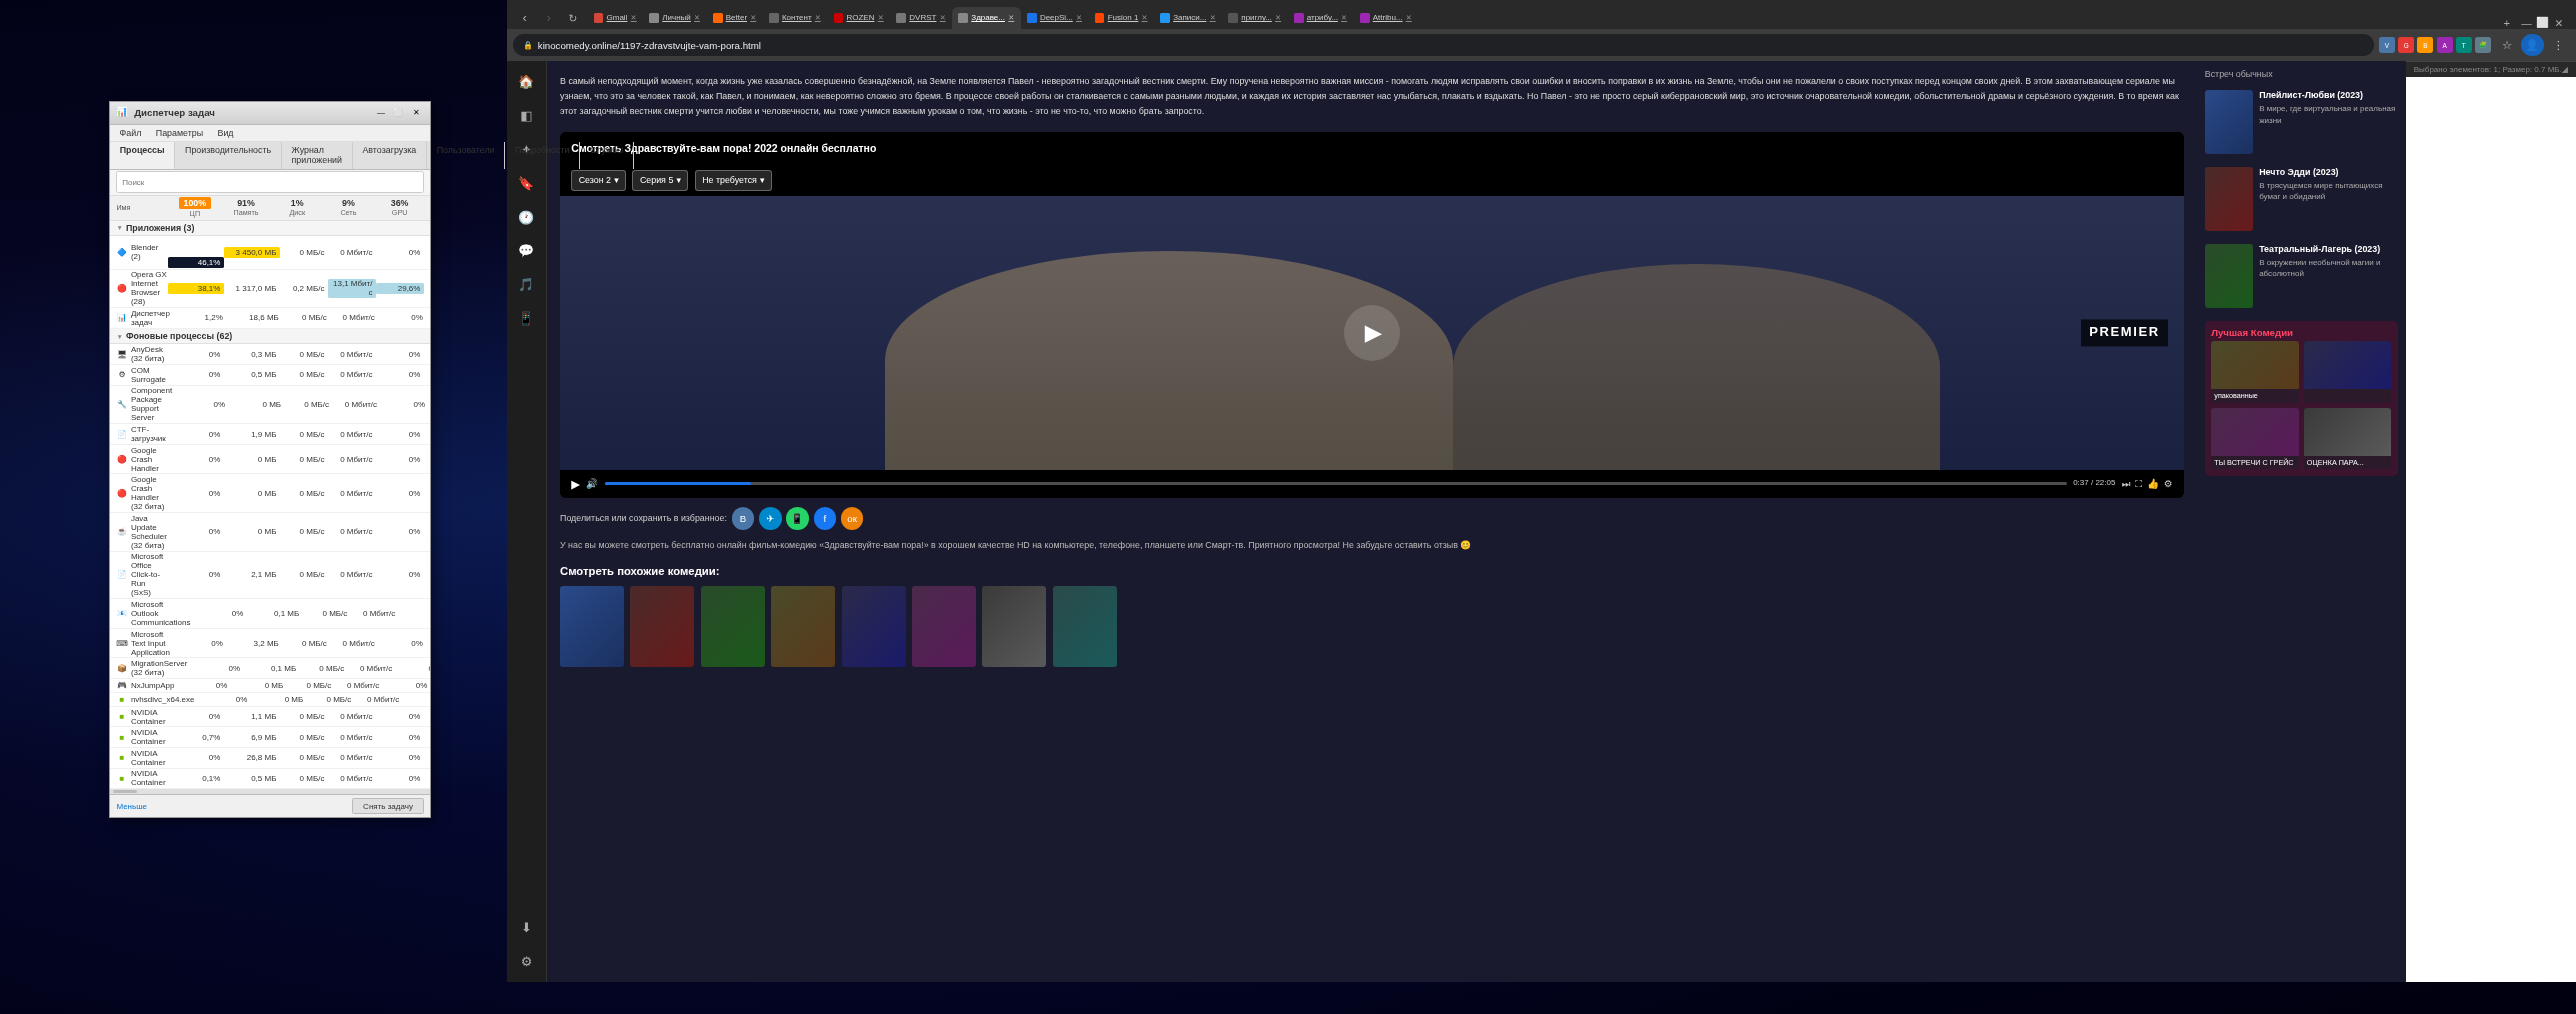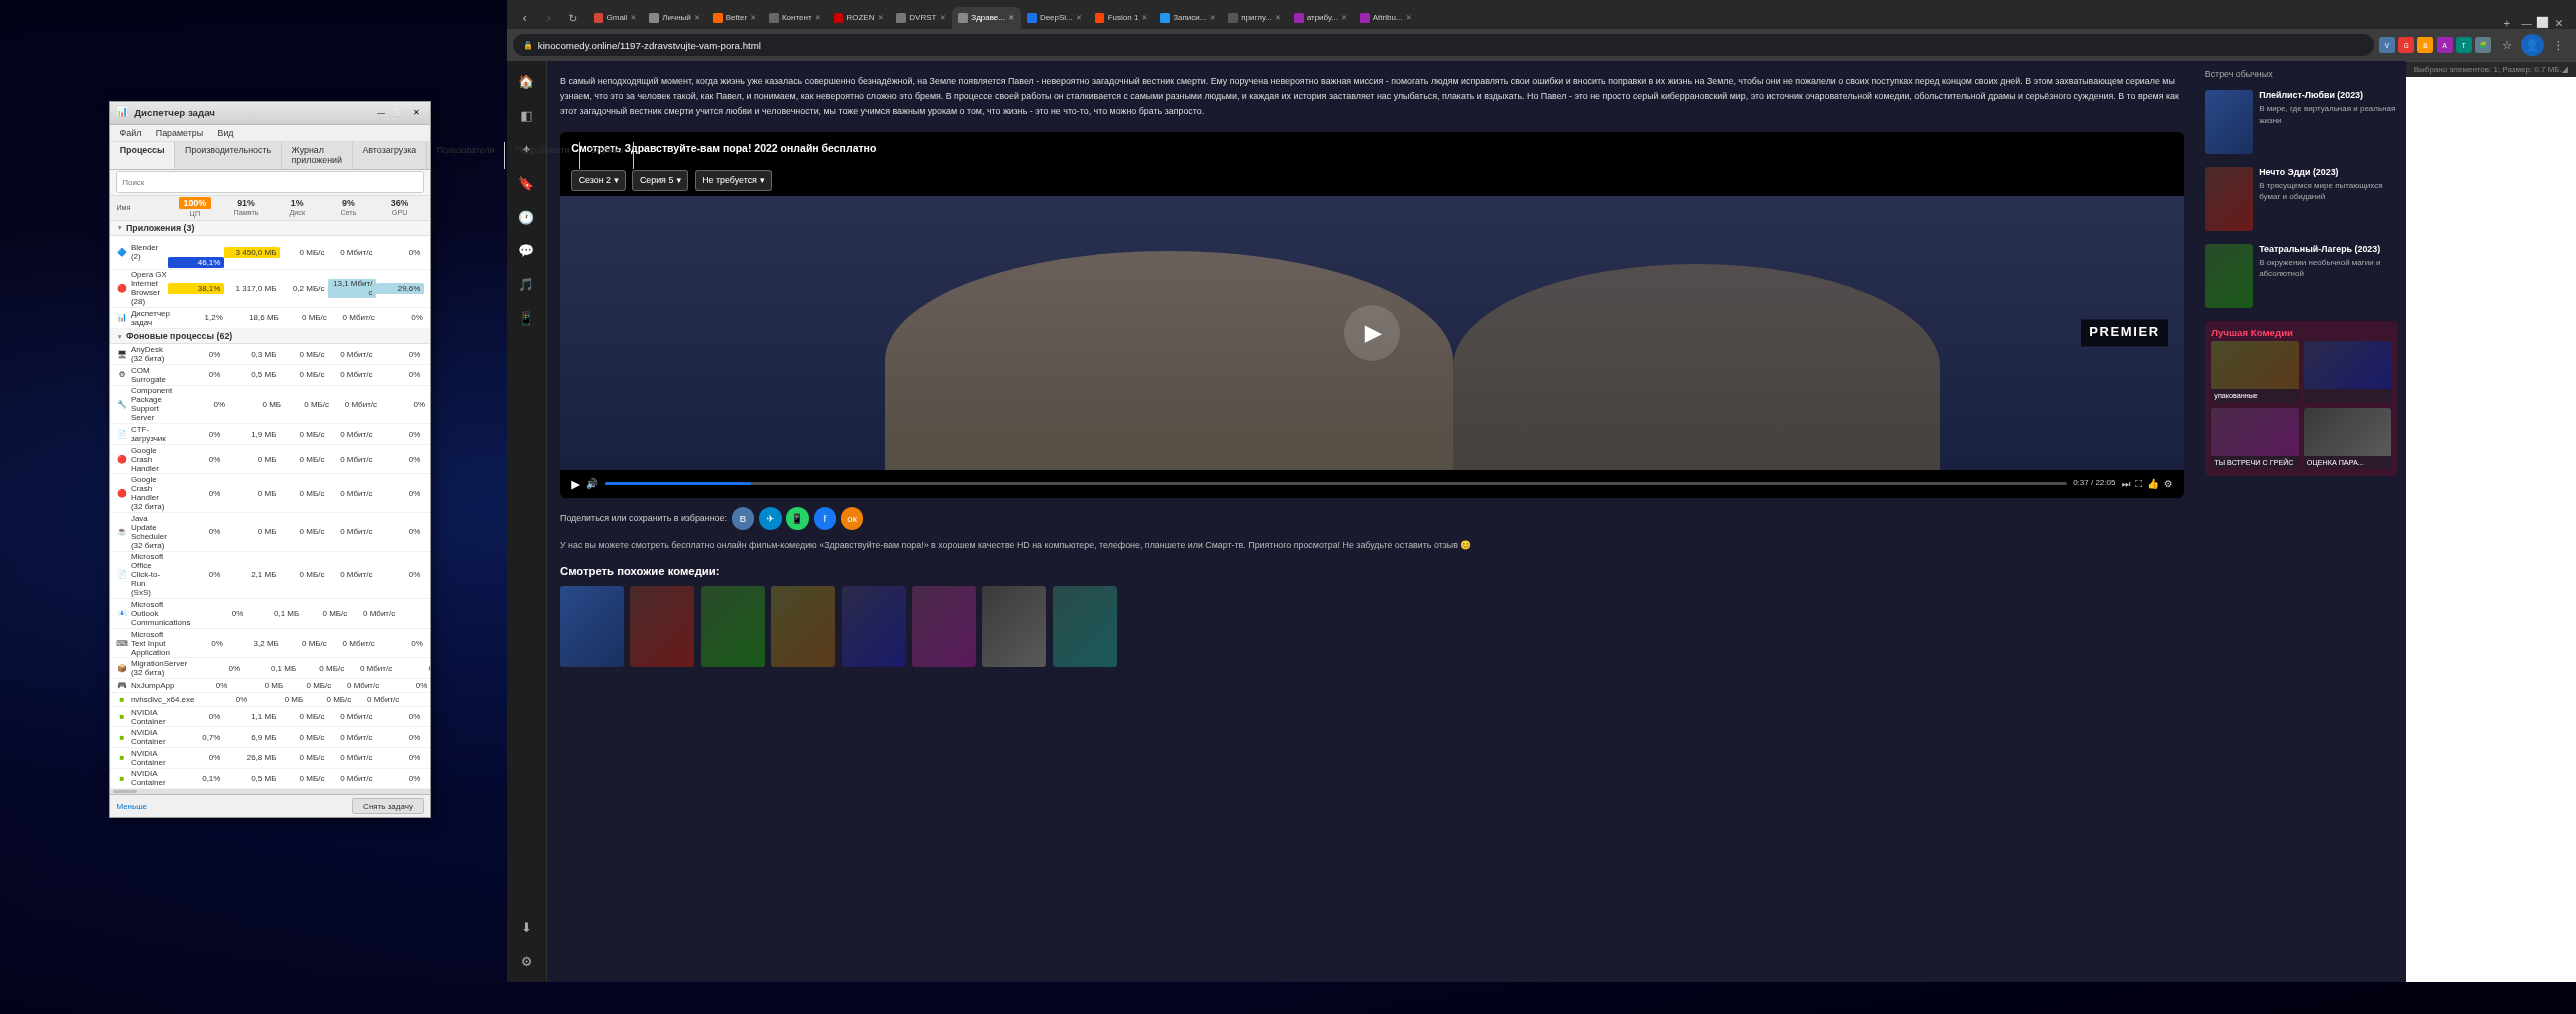--- a/index.html
+++ b/index.html
@@ -54,20 +54,21 @@
       padding: 0 6.4px;
       height: 22.5px;
       border-radius: 6.4px 6.4px 0 0;
       font-size: 8px;
       color: #ccc;
       gap: 3.2px;
       cursor: pointer;
       white-space: nowrap;
       max-width: 129px;
       overflow: hidden;
+      text-decoration: underline;
     }
     .chrome-tab.active {
       background: #3c3c3c;
       color: #fff;
     }
     .chrome-tab-favicon {
       width: 9.7px;
       height: 9.7px;
       background: #888;
       border-radius: 1.6px;
@@ -562,21 +563,21 @@
       font-size: 8px;
       color: #333;
     }
     .tm-process-val {
       font-size: 8px;
       color: #333;
       text-align: right;
       padding: 0 3.2px;
     }
     .tm-process-val.highlight-orange {
-      background: #1d4ed8;
+      background: #0f172a;
       color: #fff;
       border-radius: 1.6px;
       padding: 0.8px 3.2px;
       margin-top: 20px;
     }
     .tm-process-val.highlight-yellow {
       background: #ffd700;
       color: #333;
       border-radius: 1.6px;
       padding: 0.8px 3.2px;

